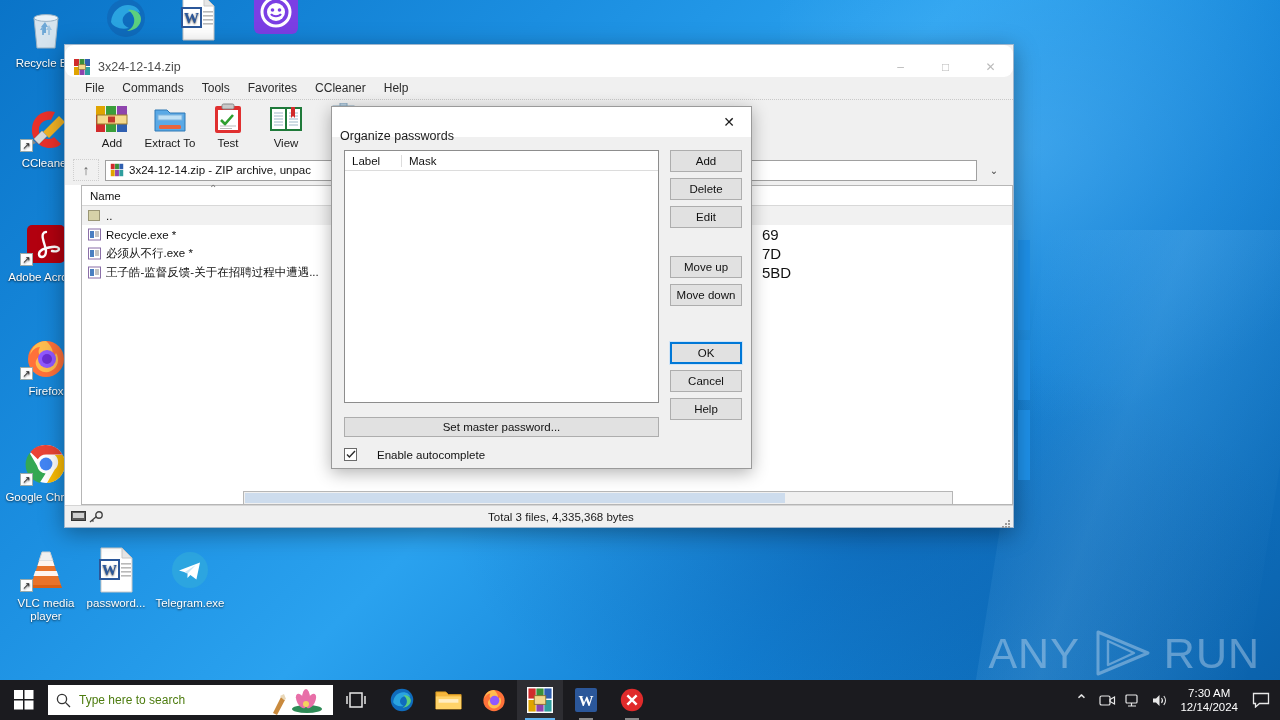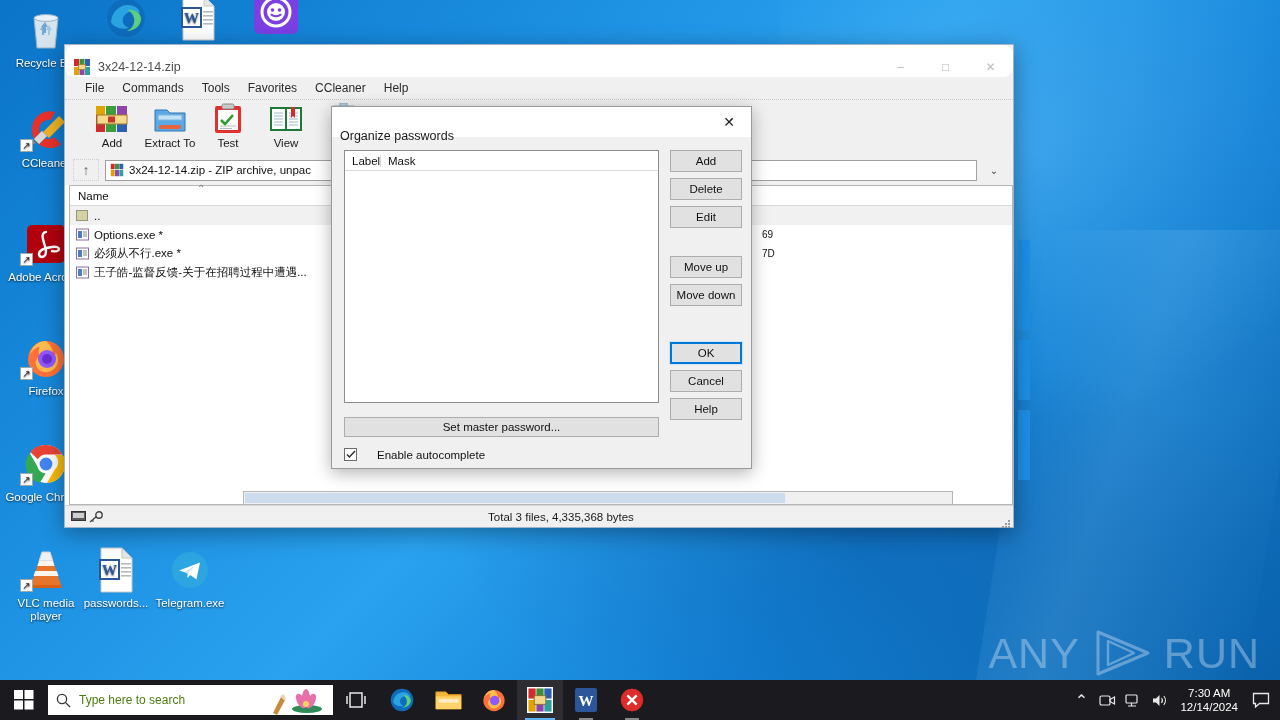--- a/index.html
+++ b/index.html
@@ -43,50 +43,50 @@
   .tb .tbico{height:32px;display:flex;align-items:center;justify-content:center;}
   .tb .tblbl{font-size:11.5px;color:#1a1a1a;margin-top:2px;}
   .wr-addr{height:26px;background:#f0f0f0;display:flex;align-items:center;padding:0 8px;gap:6px;}
   .up-btn{width:26px;height:22px;display:flex;align-items:center;justify-content:center;
     color:#666;font-size:14px;border:1px dotted #cfcfcf;}
   .addr-box{flex:1;height:21px;background:#fff;border:1px solid #a0a0a0;display:flex;
     align-items:center;padding:0 4px;font-size:11.5px;color:#111;overflow:hidden;white-space:nowrap;}
   .addr-box .zic{width:14px;height:14px;margin-right:5px;flex:none;}
   .addr-caret{width:22px;display:flex;align-items:center;justify-content:center;color:#444;font-size:10px;}
   .wr-body{position:absolute;left:0;right:0;top:140px;bottom:22px;background:#fff;display:flex;}
-  .wr-list{position:relative;flex:1;background:#fff;border:1px solid #b6b6b6;margin:0 0 0 4px;}
+  .wr-list{position:relative;flex:1;background:#fff;border:1px solid #b6b6b6;margin:0 0 0 16px;}
   .lst-head{height:20px;border-bottom:1px solid #d8d8d8;display:flex;align-items:center;
     font-size:11.5px;color:#111;padding-left:8px;position:relative;background:#fff;}
   .sortmark{position:absolute;left:127px;top:-3px;font-size:10px;color:#777;}
   .row{height:19px;display:flex;align-items:center;font-size:11.5px;color:#111;padding-left:6px;}
   .row.sel{background:#f1f1f1;}
   .fico{width:13px;height:13px;margin-right:5px;flex:none;}
   .crc-col{position:absolute;right:0;top:20px;width:250px;}
-  .crc-row{height:19px;font-size:10px;color:#111;display:flex;align-items:center;}
+  .crc-row{height:19px;font-size:15px;color:#111;display:flex;align-items:center;}
   .wr-status{position:absolute;left:0;right:0;bottom:0;height:22px;background:#f0f0f0;
     border-top:1px solid #d5d5d5;display:flex;align-items:center;}
   .st-ico{width:44px;display:flex;align-items:center;justify-content:center;gap:3px;}
   .st-txt{flex:1;text-align:center;font-size:11.5px;color:#1a1a1a;}
   .resize-grip{position:absolute;right:2px;bottom:2px;width:10px;height:10px;}
   .hscroll{position:absolute;left:178px;right:60px;bottom:22px;height:14px;
     background:#f0f0f0;border:1px solid #b6b6b6;}
   .hscroll-thumb{position:absolute;left:1px;top:1px;width:540px;height:10px;background:#cddced;}
   
   #dlg{position:absolute;left:331px;top:106px;width:421px;height:363px;
     background:#f0f0f0;border:1px solid #9a9a9a;box-shadow:0 4px 16px rgba(0,0,0,.30);}
   .dlg-title{height:30px;background:#fff;display:flex;align-items:center;padding-left:8px;}
   .dlg-title-txt{flex:1;font-size:12.5px;color:#1b1b1b;margin-top:27px;}
   .dlg-close{width:44px;height:30px;display:flex;align-items:center;justify-content:center;
     color:#1b1b1b;font-size:14px;}
   .dlg-body{position:absolute;left:0;right:0;top:30px;bottom:0;}
   .pw-list{position:absolute;left:12px;top:13px;width:315px;height:253px;
     background:#fff;border:1px solid #8d8d8d;}
   .pw-head{height:20px;display:flex;align-items:center;border-bottom:1px solid #dcdcdc;}
   .pw-col{font-size:11.5px;color:#111;padding-left:7px;}
-  .pw-col.c1{width:36px;border-right:1px solid #dcdcdc;}
+  .pw-col.c1{width:57px;border-right:1px solid #dcdcdc;}
   .btncol{position:absolute;left:338px;top:13px;width:72px;}
   .dbtn{width:72px;height:22px;background:#e1e1e1;border:1px solid #adadad;
     font-size:11.5px;color:#111;display:flex;align-items:center;justify-content:center;
     margin-bottom:6px;}
   .dbtn.focus{border:2px solid #0078d7;outline:1px solid #cfe4f7;background:#e1e1e1;}
   .gap-a{height:22px;}
   .gap-b{height:30px;}
   .smbtn{position:absolute;left:342px;top:305px;width:315px;height:20px;background:#e1e1e1;
     border:1px solid #adadad;font-size:11.5px;color:#111;display:flex;align-items:center;
     justify-content:center;}
@@ -253,21 +253,21 @@
       <rect x="5" y="13" width="19" height="19" fill="#fff" stroke="#2b579a" stroke-width="2"></rect>
       <text x="14.5" y="28" font-size="15" font-weight="bold" fill="#2b579a" text-anchor="middle" font-family="Liberation Serif, serif">W</text>
       <g fill="#b9b9b9">
           <rect x="26" y="16" width="10" height="1.6"></rect>
           <rect x="26" y="20" width="10" height="1.6"></rect>
           <rect x="26" y="24" width="10" height="1.6"></rect>
           <rect x="26" y="28" width="10" height="1.6"></rect>
         </g>
     </svg>
   </div>
-  <span class="dlbl">passwords...</span>
+  <span class="dlbl">password...</span>
 </div>
 
 <div class="dicon" style="left:148px;top:546px;">
   <div class="gl">
     <svg width="44" height="44" viewBox="0 0 44 44">
       <circle cx="22" cy="22" r="18" fill="#2ca5e0"></circle>
       <path d="M11 22.5l21-8-3.6 17-6-4.4-3 2.9.2-5z" fill="#fff"></path>
       <path d="M16.5 24.2l11-7-8 8.6z" fill="#c8e6f7"></path>
     </svg>
   </div>
@@ -409,21 +409,21 @@
       <div class="row">
         <span class="fico">
           <svg width="13" height="13" viewBox="0 0 13 13">
               <rect x="0.5" y="1" width="12" height="11" fill="#fff" stroke="#8a6fa8"></rect>
               <rect x="2" y="3" width="4" height="7" fill="#4a7fc1"></rect>
               <g stroke="#6a6a6a" stroke-width=".8">
                 <path d="M7 4h4M7 6h4M7 8h4"></path>
               </g>
             </svg>
         </span>
-        <span>Options.exe *</span>
+        <span>Recycle.exe *</span>
       </div>
       <div class="row">
         <span class="fico">
           <svg width="13" height="13" viewBox="0 0 13 13">
               <rect x="0.5" y="1" width="12" height="11" fill="#fff" stroke="#8a6fa8"></rect>
               <rect x="2" y="3" width="4" height="7" fill="#4a7fc1"></rect>
               <g stroke="#6a6a6a" stroke-width=".8">
                 <path d="M7 4h4M7 6h4M7 8h4"></path>
               </g>
             </svg>
@@ -440,20 +440,21 @@
               </g>
             </svg>
         </span>
         <span>王子皓-监督反馈-关于在招聘过程中遭遇...</span>
       </div>
 
       <div class="crc-col">
         <div class="crc-row" style="height:19px;"></div>
         <div class="crc-row">69</div>
         <div class="crc-row">7D</div>
+        <div class="crc-row">5BD</div>
       </div>
     </div>
   </div>
 
   <div class="hscroll">
     <div class="hscroll-thumb"></div>
   </div>
 
   <div class="wr-status">
     <div class="st-ico">

